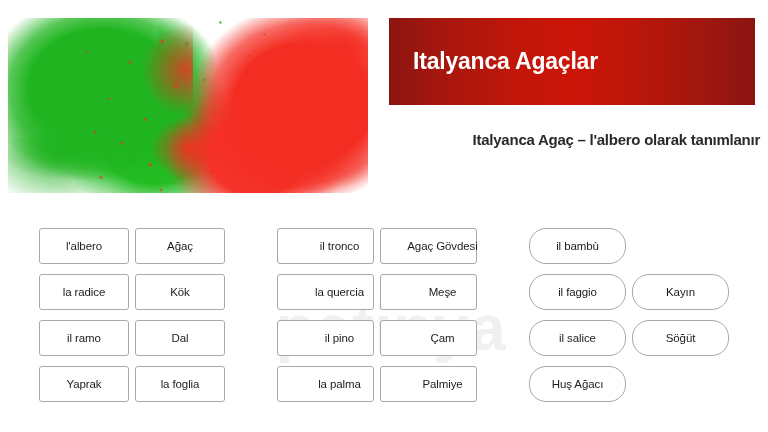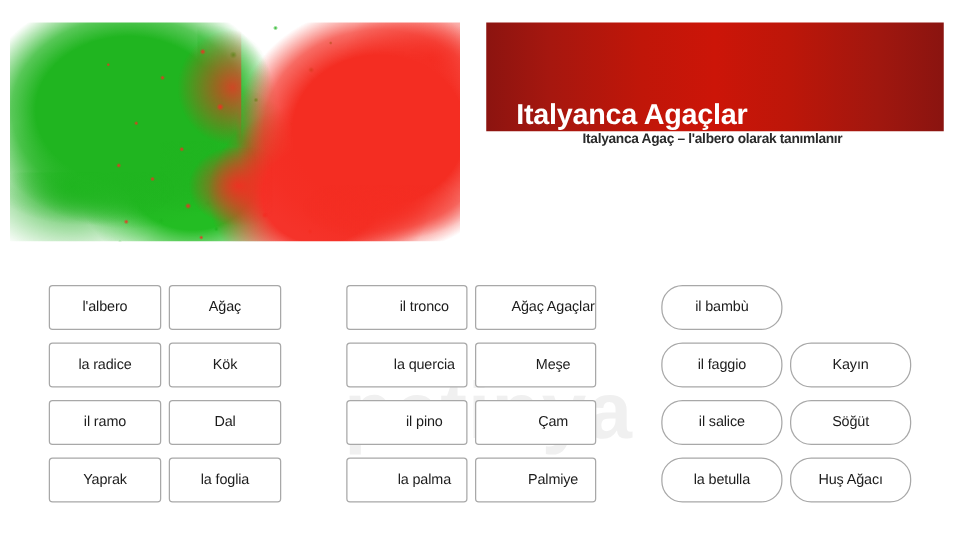--- a/index.html
+++ b/index.html
@@ -123,36 +123,37 @@
     background:
       linear-gradient(90deg,
         #8c1410 0%,
         #a6170f 14%,
         #c01609 34%,
         #cc1508 50%,
         #bd1609 66%,
         #a0170f 86%,
         #8a1410 100%);
     display: flex;
-    align-items: flex-end;
+    align-items: center;
     box-sizing: border-box;
     padding-left: 24px;
   }
   .title-banner-text {
     color: #ffffff;
     font-size: 23px;
     font-weight: bold;
     letter-spacing: -0.2px;
     font-family: "Liberation Sans", sans-serif;
   }
   .subtitle {
+    margin-top: 26px;
     width: 380px;
-    text-align: center;
+    text-align: right;
     color: #2a2a2a;
-    font-size: 11px;
+    font-size: 15px;
     font-weight: bold;
     letter-spacing: -0.25px;
     font-family: "Liberation Sans", sans-serif;
   }
 
   
   .watermark {
     position: absolute;
     left: 246px;
     top: 288px;
@@ -246,21 +247,21 @@
     </div>
     <div class="pair-row">
       <div class="word-card">Yaprak</div>
       <div class="word-card">la foglia</div>
     </div>
   </div>
 
   <div class="group group-1">
     <div class="pair-row">
       <div class="word-card">il tronco</div>
-      <div class="word-card">Ağaç Agaçlar</div>
+      <div class="word-card">Agaç Gövdesi</div>
     </div>
     <div class="pair-row">
       <div class="word-card">la quercia</div>
       <div class="word-card">Meşe</div>
     </div>
     <div class="pair-row">
       <div class="word-card">il pino</div>
       <div class="word-card">Çam</div>
     </div>
     <div class="pair-row">
@@ -275,18 +276,17 @@
     </div>
     <div class="pair-row">
       <div class="word-card">il faggio</div>
       <div class="word-card">Kayın</div>
     </div>
     <div class="pair-row">
       <div class="word-card">il salice</div>
       <div class="word-card">Söğüt</div>
     </div>
     <div class="pair-row">
-      <div class="word-card">la betulla</div>
       <div class="word-card">Huş Ağacı</div>
     </div>
   </div>
 
 </div>
 
 </body></html>

